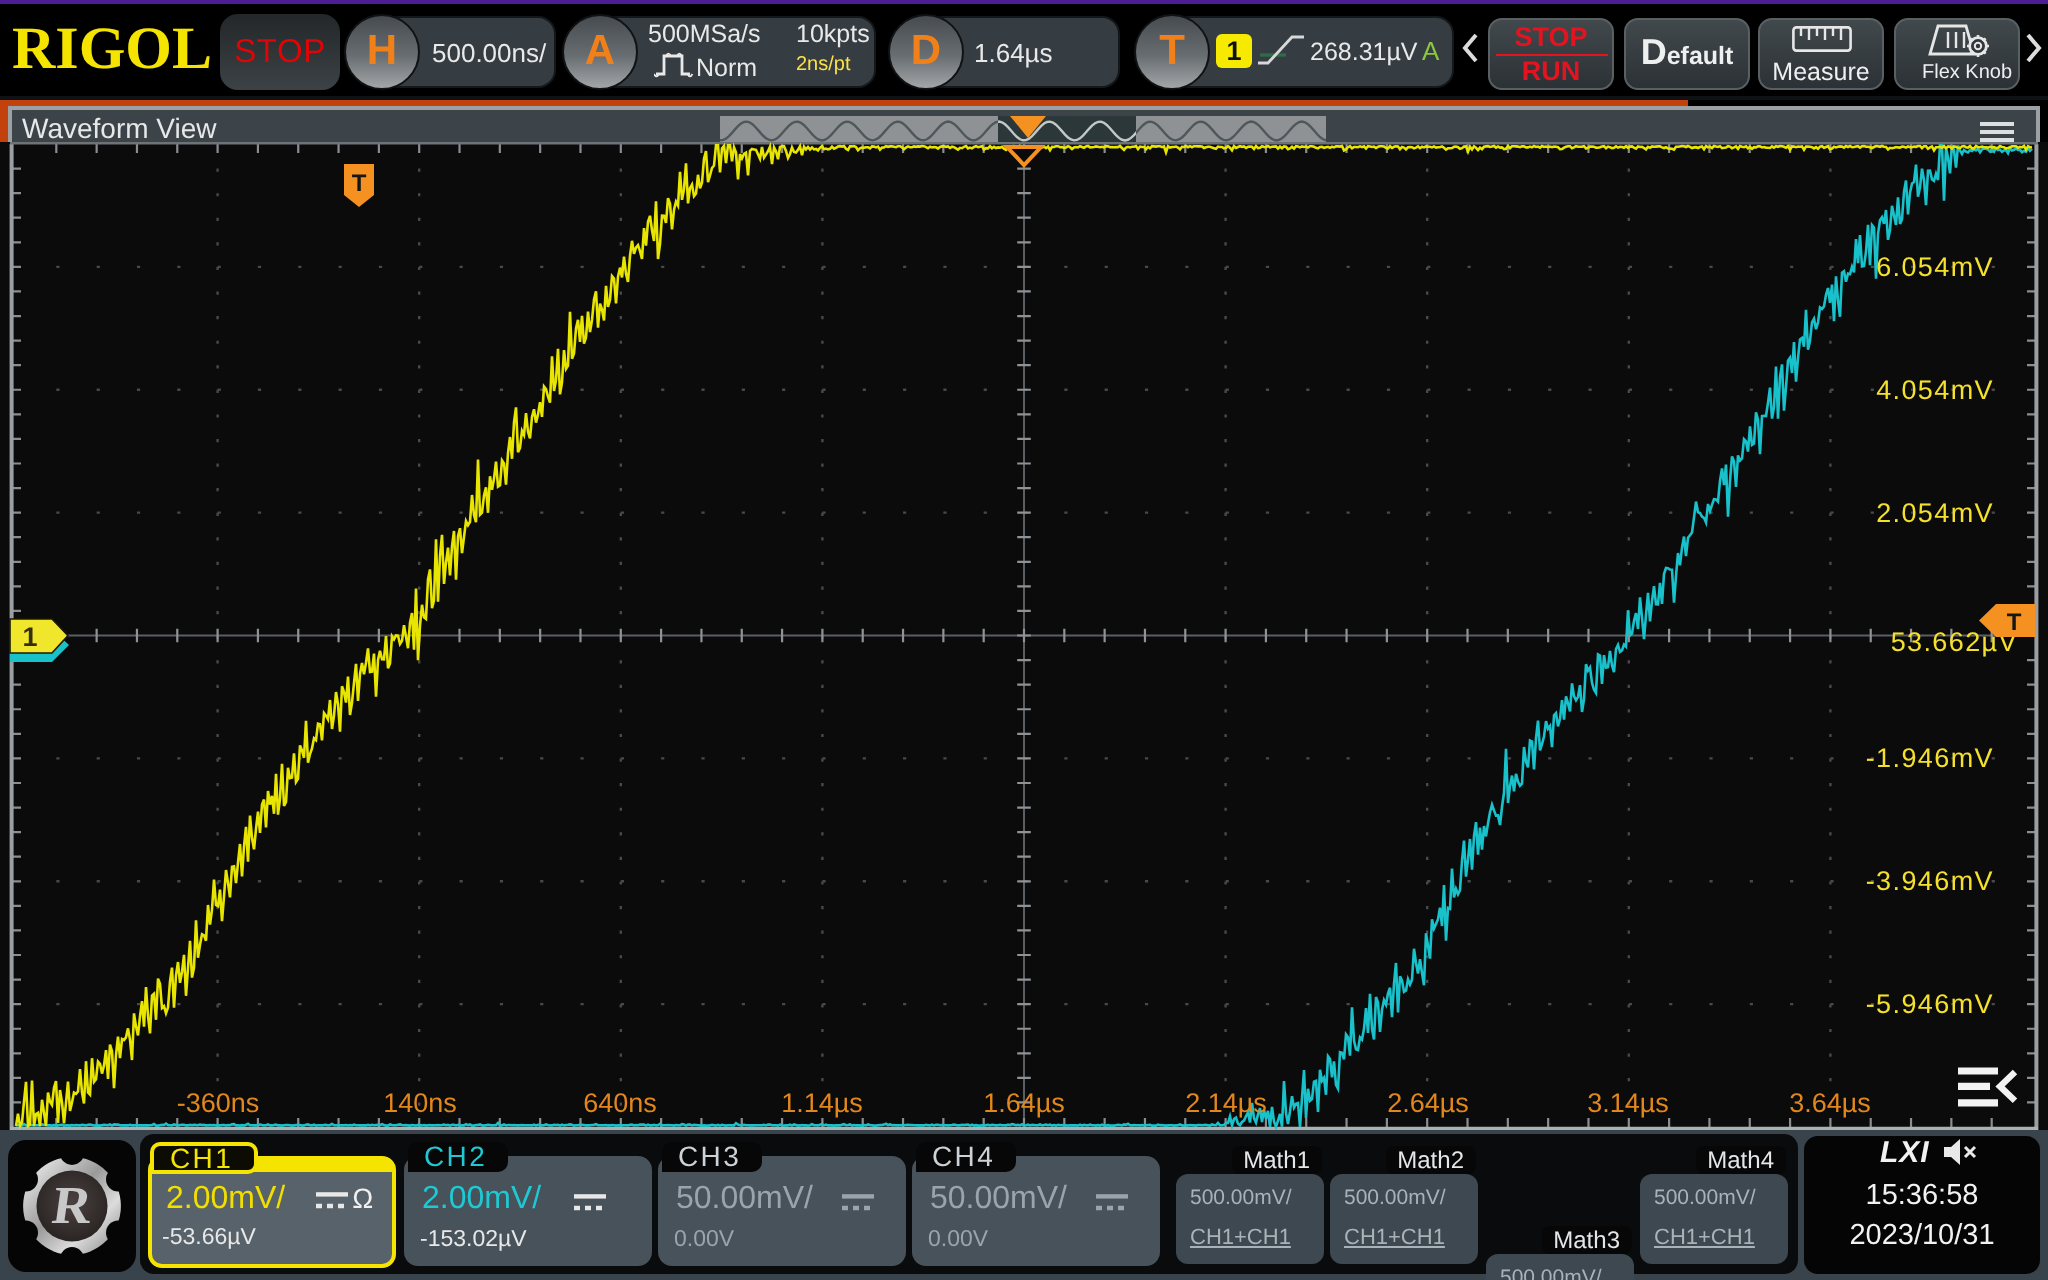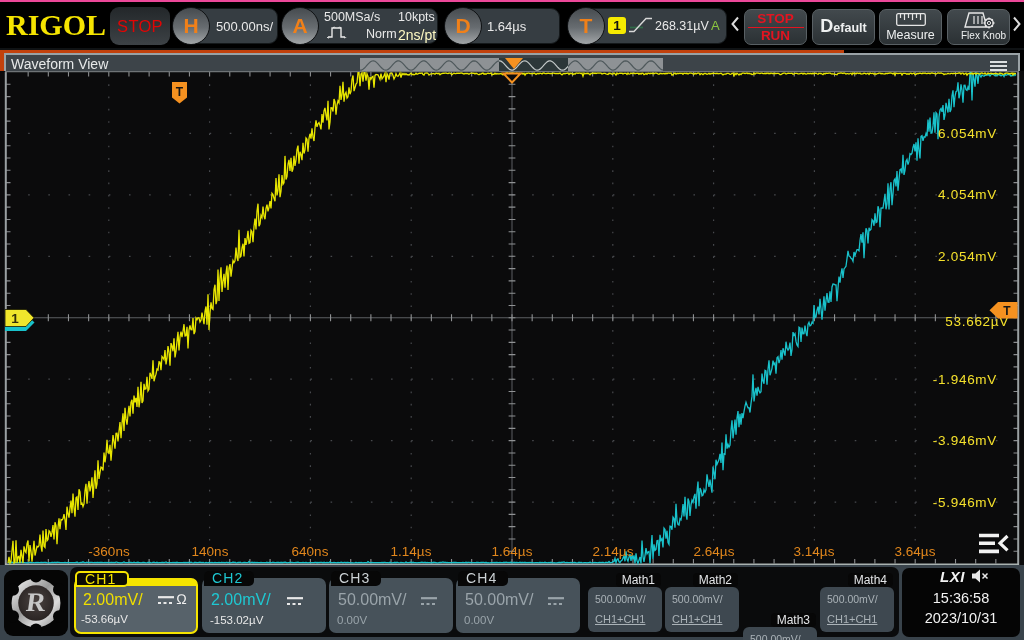--- a/index.html
+++ b/index.html
@@ -2,21 +2,21 @@
 <html><head><meta charset="utf-8">
 <style>
 * { margin:0; padding:0; box-sizing:border-box; -webkit-font-smoothing:antialiased; }
 html,body { width:1024px; height:640px; background:#000; overflow:hidden;
   font-family:"Liberation Sans", sans-serif; }
 .abs { position:absolute; }
 #screen { position:relative; width:1024px; height:640px; background:#000; }
 
 
 #topbar { position:absolute; left:0; top:0; width:1024px; height:44px; background:#000;
-  border-top:2px solid #ec4899; }
+  border-top:2px solid #4c1d95; }
 #logo { position:absolute; left:6px; top:8px; font-family:"Liberation Serif", serif;
   font-weight:bold; font-size:30px; line-height:30px; color:#f5e400; }
 #stopbox { position:absolute; left:110px; top:5px; width:60px; height:38px; border-radius:9px;
   background:linear-gradient(180deg,#23272a 0%,#2e3336 45%,#3d4246 100%);
   color:#e00505; font-size:16.5px; text-align:center; line-height:38px; letter-spacing:0.3px; }
 .pill { position:absolute; top:6px; height:36px; background:#363d42; border-radius:9px;
   border:1px solid #14181a; }
 .circ { position:absolute; top:5px; width:38px; height:38px; border-radius:50%;
   background:linear-gradient(180deg,#464b4f 0%,#686d71 55%,#a2a6a8 100%);
   border:1px solid #101214;
@@ -64,23 +64,23 @@
   <div class="circ" style="left:172px;">H</div>
   <div class="ptxt" style="left:216px; top:17px; font-size:13px;">500.00ns/</div>
 
   <div class="pill" style="left:300px; width:138px;"></div>
   <div class="circ" style="left:281px;">A</div>
   <div class="ptxt" style="left:324px; top:8px; font-size:12.5px;">500MSa/s</div>
   <svg class="abs" style="left:327px; top:23px;" width="24" height="15" viewBox="0 0 24 15">
     <path d="M1 12 h4 V3 h9 V12 h4" fill="none" stroke="#e9e9e9" stroke-width="1.4"></path>
     <path d="M0 12 q1.2 2.4 2.4 0 M16.8 12 q1.2 2.4 2.4 0 M6 3 q1.2 -2.4 2.4 0 M11.5 3 q1.2 -2.4 2.4 0" fill="none" stroke="#e9e9e9" stroke-width="0.9"></path>
   </svg>
-  <div class="ptxt" style="left:366px; top:25px; font-size:12.5px;text-align:right;">Norm</div>
+  <div class="ptxt" style="left:348px; top:25px; font-size:12.5px;text-align:right;">Norm</div>
   <div class="ptxt" style="left:398px; top:8px; font-size:12.5px;">10kpts</div>
-  <div class="ptxt" style="left:398px; top:25px; font-size:14px; color:#fef9c3;">2ns/pt</div>
+  <div class="ptxt" style="left:398px; top:25px; font-size:10px; color:#fde047;">2ns/pt</div>
 
   <div class="pill" style="left:463px; width:97px;"></div>
   <div class="circ" style="left:444px;">D</div>
   <div class="ptxt" style="left:487px; top:17px; font-size:13px;">1.64µs</div>
 
   <div class="pill" style="left:586px; width:141px;"></div>
   <div class="circ" style="left:567px;">T</div>
   <div class="abs" style="left:608px; top:15px; width:18px; height:17px; background:#f6ea00; border-radius:3px;
        color:#111; font-size:13.5px; font-weight:bold; text-align:center; line-height:17px;">1</div>
   <svg class="abs" style="left:629px; top:13px;" width="24" height="20" viewBox="0 0 24 20">

